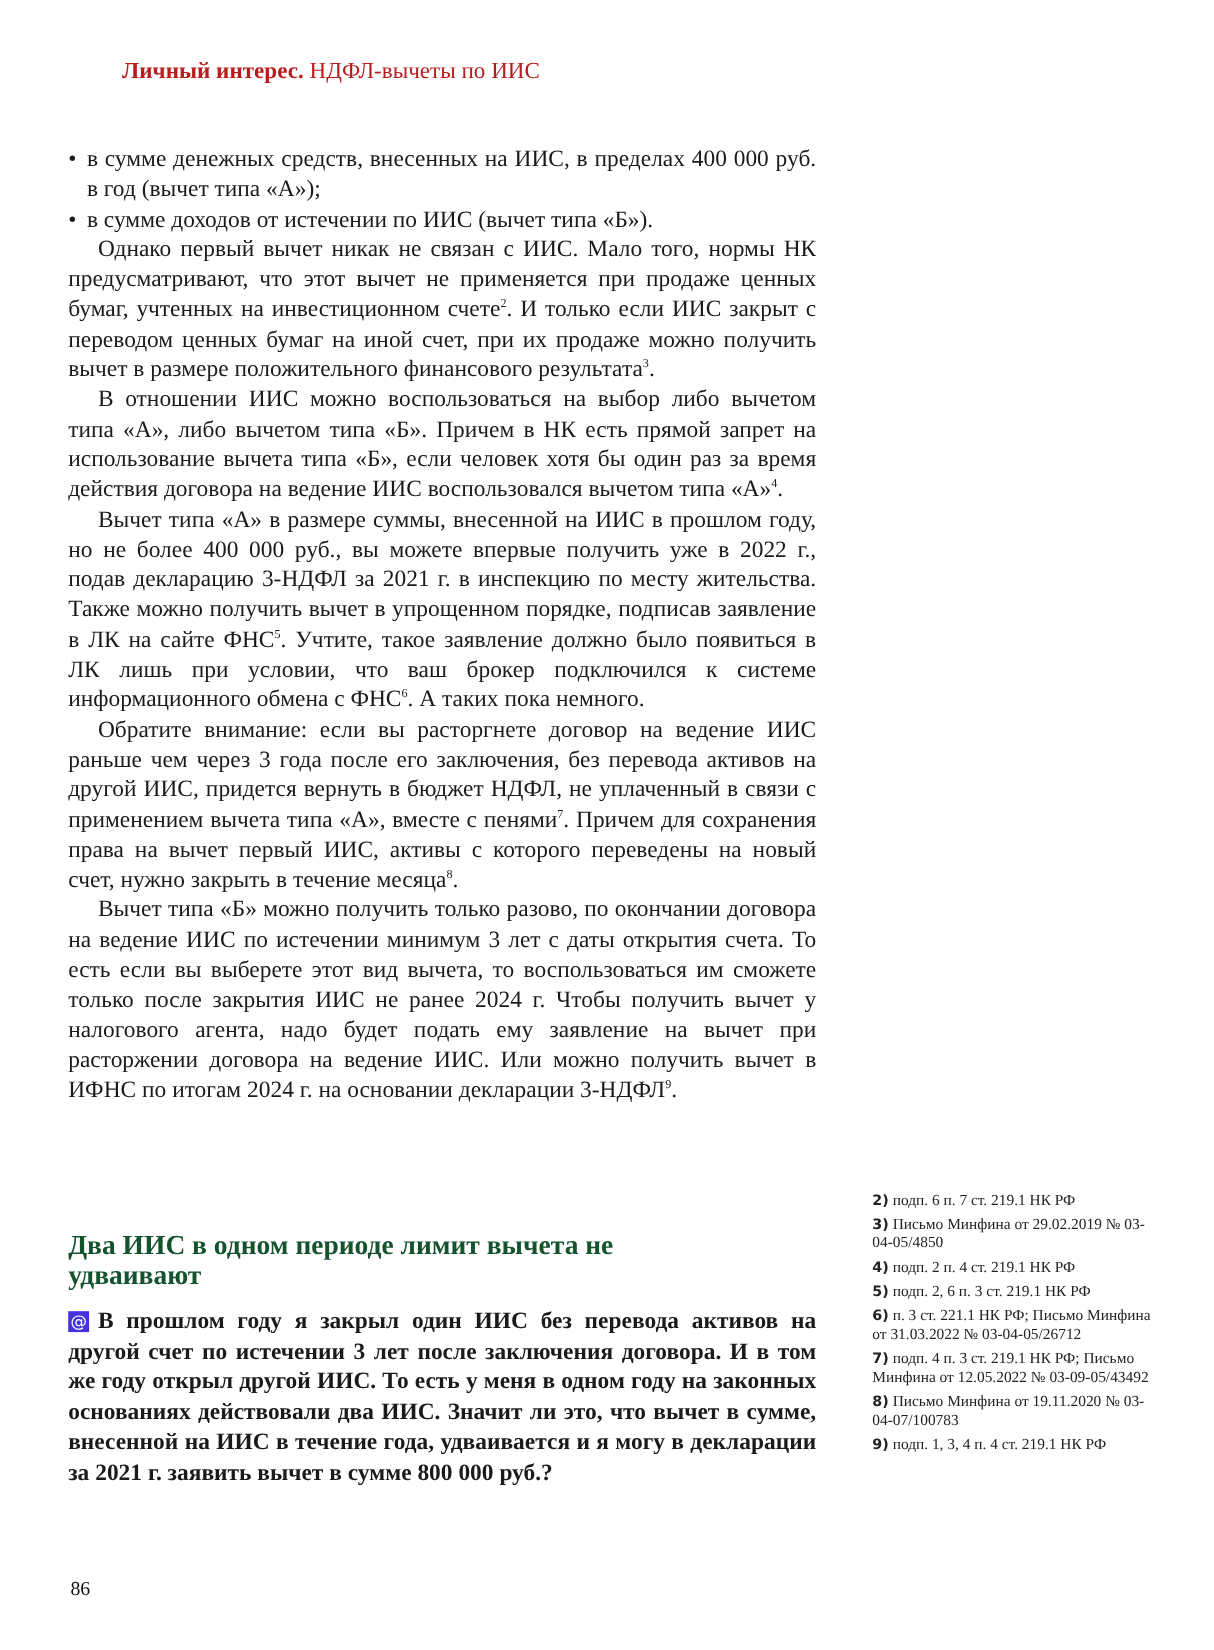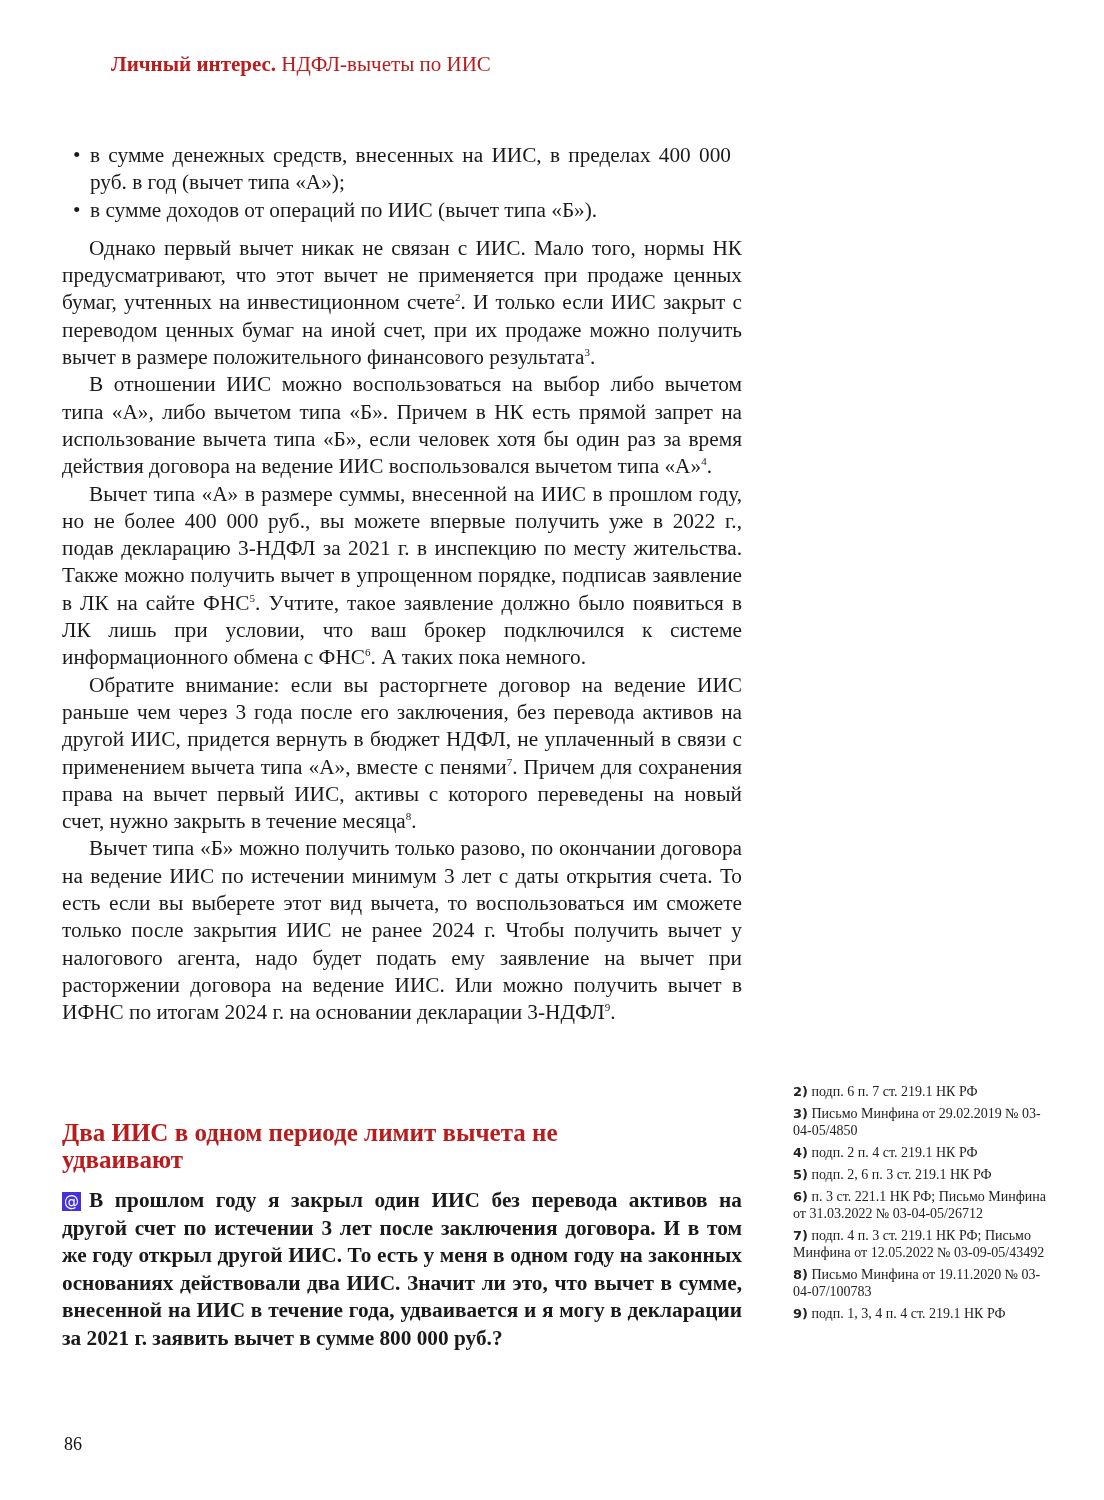--- a/index.html
+++ b/index.html
@@ -14,28 +14,28 @@
       font-family: "Liberation Serif", serif;
       margin-left: 48px;
     }
     .running-head .bold { font-weight: bold; }
     .main {
       position: absolute; left: 62px; top: 131px; width: 680px;
       font-family: "Liberation Serif", serif;
       font-size: 21.3px; line-height: 27.3px; text-align: justify;
     }
     .main p { margin: 0; text-indent: 27px; }
-    .main ul { margin: 11px; padding: 0; list-style: none; }
+    .main ul { margin: 0; padding: 0; list-style: none; }
     .main li { position: relative; padding-left: 17px; }
     .main li::before { content: "•"; position: absolute; left: 0; }
     sup { font-size: 11px; line-height: 0; vertical-align: super; }
     .section-title {
       position: absolute; left: 62px; top: 1119px; width: 560px;
       font-family: "Liberation Serif", serif; font-weight: bold;
-      font-size: 25px; line-height: 27px; color: #b91c1c;
+      font-size: 25px; line-height: 27px; color: #14532d;
     }
     .question {
       position: absolute; left: 62px; top: 1187px; width: 680px;
       font-family: "Liberation Serif", serif; font-weight: bold;
       font-size: 21.3px; line-height: 27.6px; text-align: justify; color: #1a1a1a;
     }
     .at-icon {
       display: inline-block; width: 19px; height: 19px; background: #4433dd;
       color: #fff; font-size: 15px; line-height: 19px; text-align: center;
       vertical-align: 1px; margin-right: 8px; font-family: "DejaVu Sans", sans-serif; font-weight: normal;
@@ -54,21 +54,21 @@
 </head>
 <body>
 
 <div class="running-head">
   <span class="bold">Личный интерес.</span><span> НДФЛ-вычеты по ИИС</span>
 </div>
 
 <div class="main">
   <ul>
     <li>в сумме денежных средств, внесенных на ИИС, в пределах 400 000 руб. в год (вычет типа «А»);</li>
-    <li>в сумме доходов от операций по ИИС (вычет типа «Б»).</li>
+    <li>в сумме доходов от истечении по ИИС (вычет типа «Б»).</li>
   </ul>
   <p><span>Однако первый вычет никак не связан с ИИС. Мало того, нормы НК предусматривают, что этот вычет не применяется при продаже ценных бумаг, учтенных на инвестиционном счете</span><sup>2</sup><span>. И только если ИИС закрыт с переводом ценных бумаг на иной счет, при их продаже можно получить вычет в размере положительного финансового результата</span><sup>3</sup><span>.</span></p>
   <p><span>В отношении ИИС можно воспользоваться на выбор либо вычетом типа «А», либо вычетом типа «Б». Причем в НК есть прямой запрет на использование вычета типа «Б», если человек хотя бы один раз за время действия договора на ведение ИИС воспользовался вычетом типа «А»</span><sup>4</sup><span>.</span></p>
   <p><span>Вычет типа «А» в размере суммы, внесенной на ИИС в прошлом году, но не более 400 000 руб., вы можете впервые получить уже в 2022 г., подав декларацию 3-НДФЛ за 2021 г. в инспекцию по месту жительства. Также можно получить вычет в упрощенном порядке, подписав заявление в ЛК на сайте ФНС</span><sup>5</sup><span>. Учтите, такое заявление должно было появиться в ЛК лишь при условии, что ваш брокер подключился к системе информационного обмена с ФНС</span><sup>6</sup><span>. А таких пока немного.</span></p>
   <p><span>Обратите внимание: если вы расторгнете договор на ведение ИИС раньше чем через 3 года после его заключения, без перевода активов на другой ИИС, придется вернуть в бюджет НДФЛ, не уплаченный в связи с применением вычета типа «А», вместе с пенями</span><sup>7</sup><span>. Причем для сохранения права на вычет первый ИИС, активы с которого переведены на новый счет, нужно закрыть в течение месяца</span><sup>8</sup><span>.</span></p>
   <p><span>Вычет типа «Б» можно получить только разово, по окончании договора на ведение ИИС по истечении минимум 3 лет с даты открытия счета. То есть если вы выберете этот вид вычета, то воспользоваться им сможете только после закрытия ИИС не ранее 2024 г. Чтобы получить вычет у налогового агента, надо будет подать ему заявление на вычет при расторжении договора на ведение ИИС. Или можно получить вычет в ИФНС по итогам 2024 г. на основании декларации 3-НДФЛ</span><sup>9</sup><span>.</span></p>
 </div>
 
 <h2 class="section-title" style="margin:0">Два ИИС в одном периоде лимит вычета не удваивают</h2>
 

